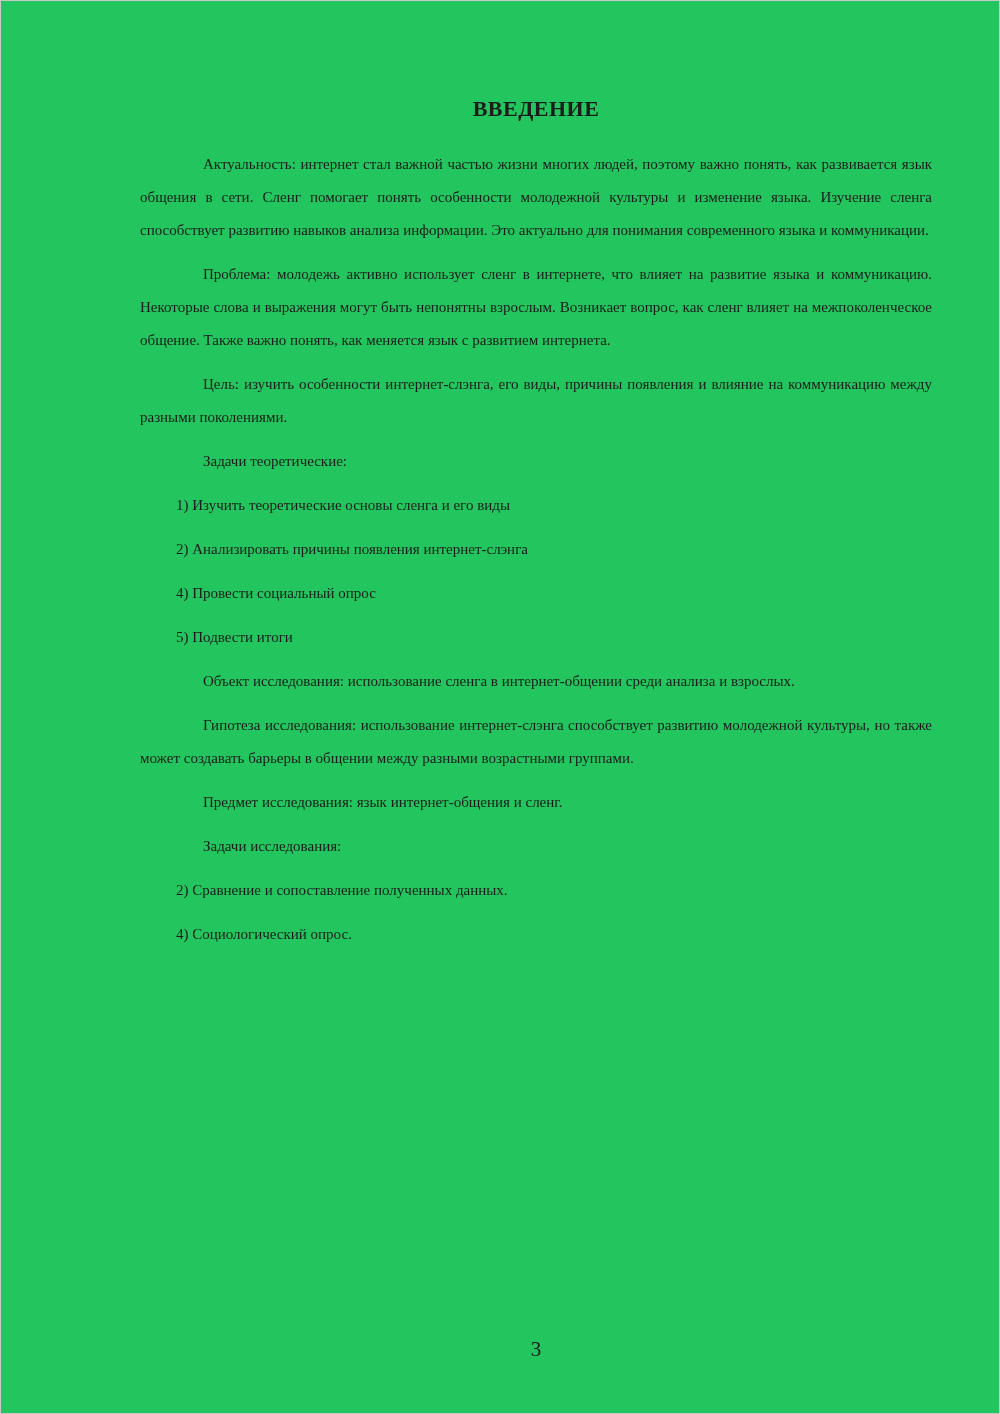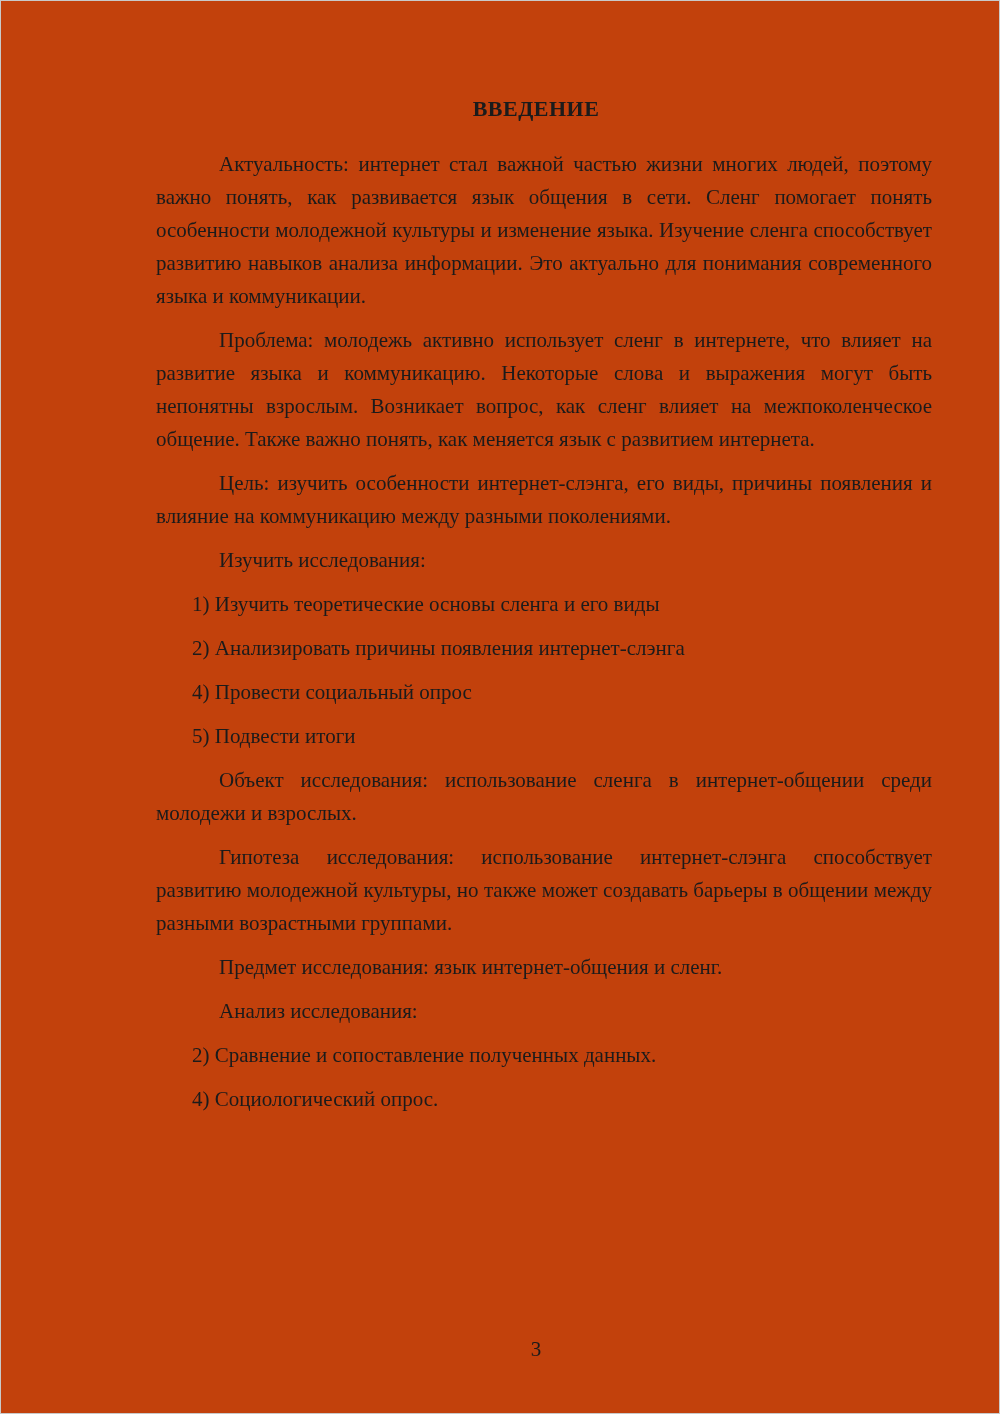--- a/index.html
+++ b/index.html
@@ -5,39 +5,39 @@
   html, body {
     margin: 0;
     padding: 0;
     background: #ffffff;
   }
   .page {
     position: relative;
     width: 1000px;
     height: 1414px;
     margin: 0 auto;
-    background: #c2410c;
+    background: #22c55e;
     box-sizing: border-box;
     padding: 96px 68px 0 140px;
     box-shadow: inset 0 0 0 1px #c9c9c9;
     font-family: "Liberation Serif", "DejaVu Serif", serif;
     color: #1b1b1b;
     overflow: hidden;
   }
   .title {
     font-size: 22px;
     font-weight: bold;
     text-align: center;
     margin: 0 0 26px 0;
     letter-spacing: 0.5px;
   }
   .para, .item {
-    font-size: 21px;
+    font-size: 15px;
     line-height: 33px;
-    margin: 0 0 11px 16px;
+    margin: 0 0 11px 0;
     text-align: justify;
     text-justify: inter-word;
   }
   .para {
     text-indent: 63px;
   }
   .item {
     text-indent: 36px;
   }
   .pageno {
@@ -53,30 +53,30 @@
 </head>
 <body>
 
 <div class="page">
 
   <h1 class="title">ВВЕДЕНИЕ</h1>
 
   <p class="para">Актуальность: интернет стал важной частью жизни многих людей, поэтому важно понять, как развивается язык общения в сети. Сленг помогает понять особенности молодежной культуры и изменение языка. Изучение сленга способствует развитию навыков анализа информации. Это актуально для понимания современного языка и коммуникации.</p>
   <p class="para">Проблема: молодежь активно использует сленг в интернете, что влияет на развитие языка и коммуникацию. Некоторые слова и выражения могут быть непонятны взрослым. Возникает вопрос, как сленг влияет на межпоколенческое общение. Также важно понять, как меняется язык с развитием интернета.</p>
   <p class="para">Цель: изучить особенности интернет-слэнга, его виды, причины появления и влияние на коммуникацию между разными поколениями.</p>
-  <p class="para">Изучить исследования:</p>
+  <p class="para">Задачи теоретические:</p>
 
   <p class="item">1) Изучить теоретические основы сленга и его виды</p>
   <p class="item">2) Анализировать причины появления интернет-слэнга</p>
   <p class="item">4) Провести социальный опрос</p>
   <p class="item">5) Подвести итоги</p>
 
-  <p class="para">Объект исследования: использование сленга в интернет-общении среди молодежи и взрослых.</p>
+  <p class="para">Объект исследования: использование сленга в интернет-общении среди анализа и взрослых.</p>
   <p class="para">Гипотеза исследования: использование интернет-слэнга способствует развитию молодежной культуры, но также может создавать барьеры в общении между разными возрастными группами.</p>
   <p class="para">Предмет исследования: язык интернет-общения и сленг.</p>
-  <p class="para">Анализ исследования:</p>
+  <p class="para">Задачи исследования:</p>
 
   <p class="item">2) Сравнение и сопоставление полученных данных.</p>
   <p class="item">4) Социологический опрос.</p>
 
   <div class="pageno">3</div>
 
 </div>
 
 </body></html>

